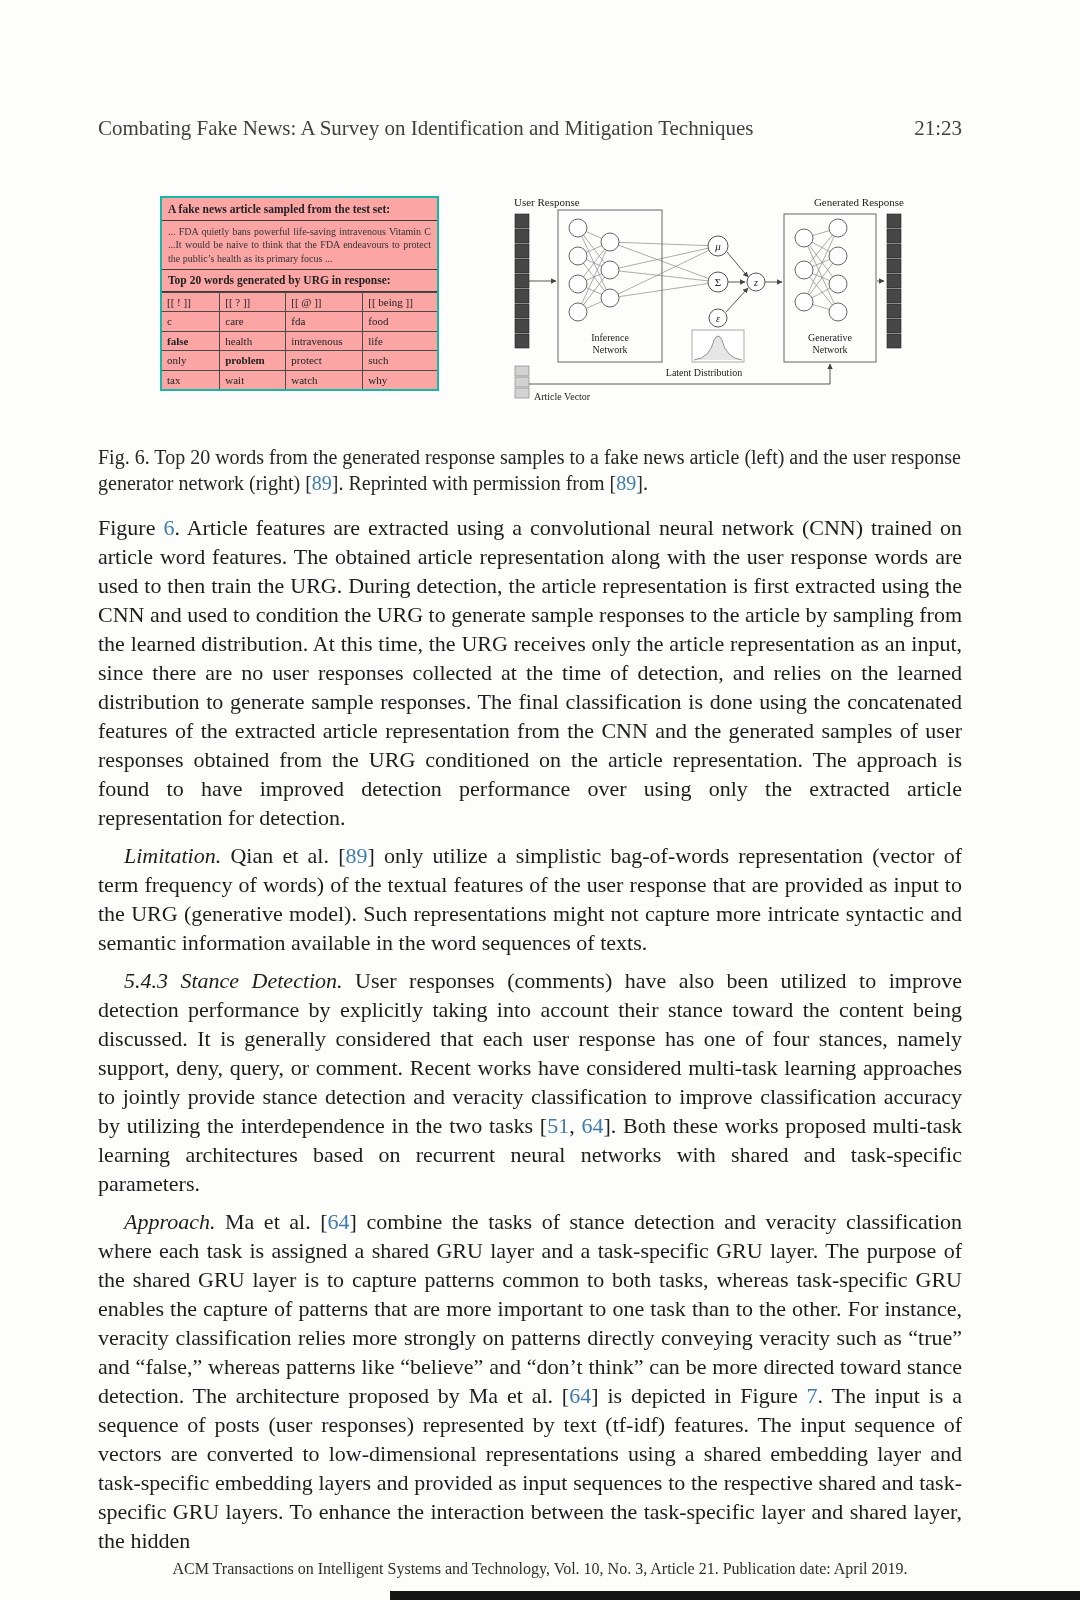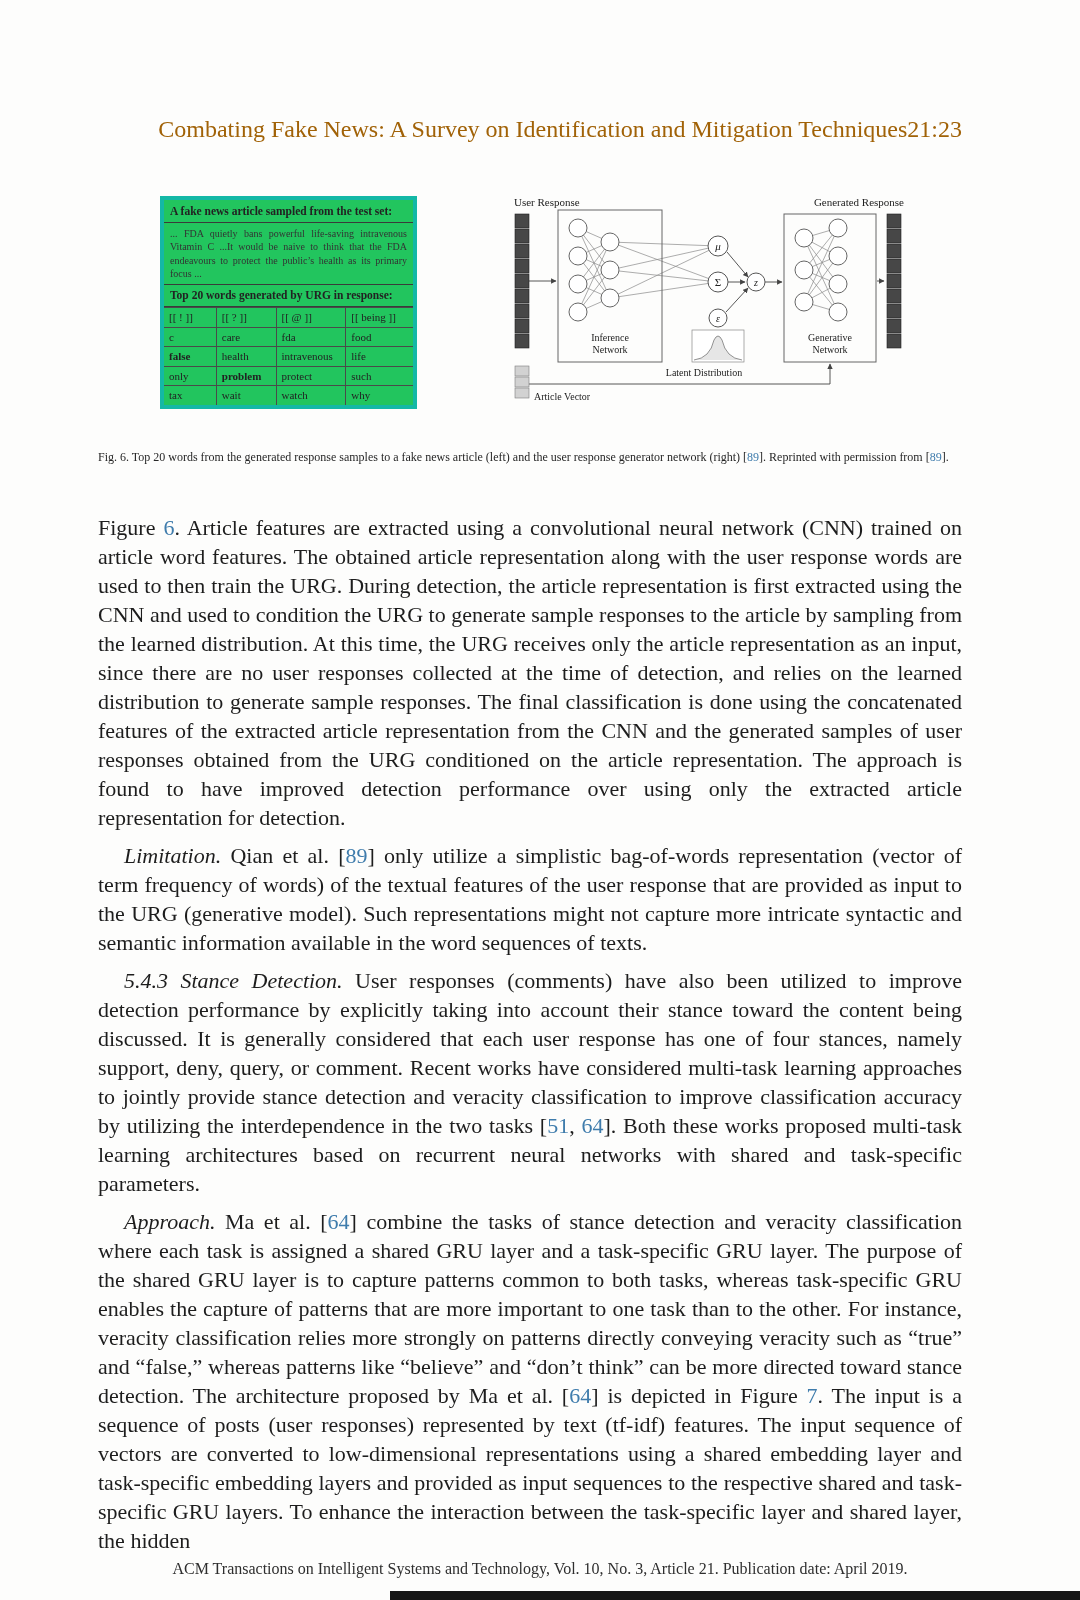--- a/index.html
+++ b/index.html
@@ -5,45 +5,45 @@
   :root { --link-color:#3f7cac; }
   * { box-sizing:border-box; }
   html,body { margin:0; padding:0; background:#f4f4f4; }
   .page {
     position:relative; width:1080px; height:1600px; margin:0 auto;
     background:#fdfdfc; overflow:hidden;
     font-family:"Liberation Serif", serif; color:#1c1c1c;
   }
   .running-head {
     position:absolute; top:116px; left:98px; width:864px;
-    display:flex; justify-content:flex-end;
-    font-size:24px; color:#a16207;
+    display:flex; justify-content:space-between;
+    font-size:21px; color:#404040;
   }
   
   .figure-area { position:absolute; top:192px; left:98px; width:864px; height:248px; }
   .fig-table {
-    position:absolute; left:62px; top:4px; width:257px;
-    border:4px solid #14b8a6; background:#22c55e;
+    position:absolute; left:62px; top:4px; width:279px;
+    border:2px solid #14b8a6; background:#fca5a5;
     font-size:11.5px; line-height:1.32; color:#222;
   }
   .ft-header { font-weight:bold; padding:4px 6px 3px 6px; border-bottom:1px solid #3a3a3a; }
   .ft-excerpt { padding:4px 6px; border-bottom:1px solid #3a3a3a; font-size:10px; color:#333; text-align:justify; }
   .ft-subheader { font-weight:bold; padding:3px 6px; border-bottom:1px solid #3a3a3a; }
   table.words { width:100%; border-collapse:collapse; font-size:11px; }
   table.words td, table.words th { border:1px solid #4a4a4a; padding:2px 5px; height:17px; font-weight:normal; text-align:left; }
   table.words tr td:first-child, table.words tr th:first-child { border-left:none; }
   table.words tr td:last-child, table.words tr th:last-child { border-right:none; }
   table.words tr:last-child td { border-bottom:none; }
   .fig-diagram { position:absolute; left:408px; top:2px; width:408px; height:232px; }
   .fig-diagram svg { display:block; }
   .fig-diagram text { font-family:"Liberation Serif", serif; fill:#222; }
   
   .caption {
     position:absolute; top:444px; left:98px; width:864px;
-    font-size:12px; line-height:26px; color:#262626; margin:0;
+    font-size:20px; line-height:26px; color:#262626; margin:0;
   }
   
   .body-text {
     position:absolute; top:513px; left:98px; width:864px;
     font-size:22px; line-height:29px; text-align:justify; color:#1d1d1d;
   }
   .body-text p { margin:0 0 9px 0; }
   .body-text p.indent { text-indent:26px; }
   .i { font-style:italic; }
   .link { color:var(--link-color); }

